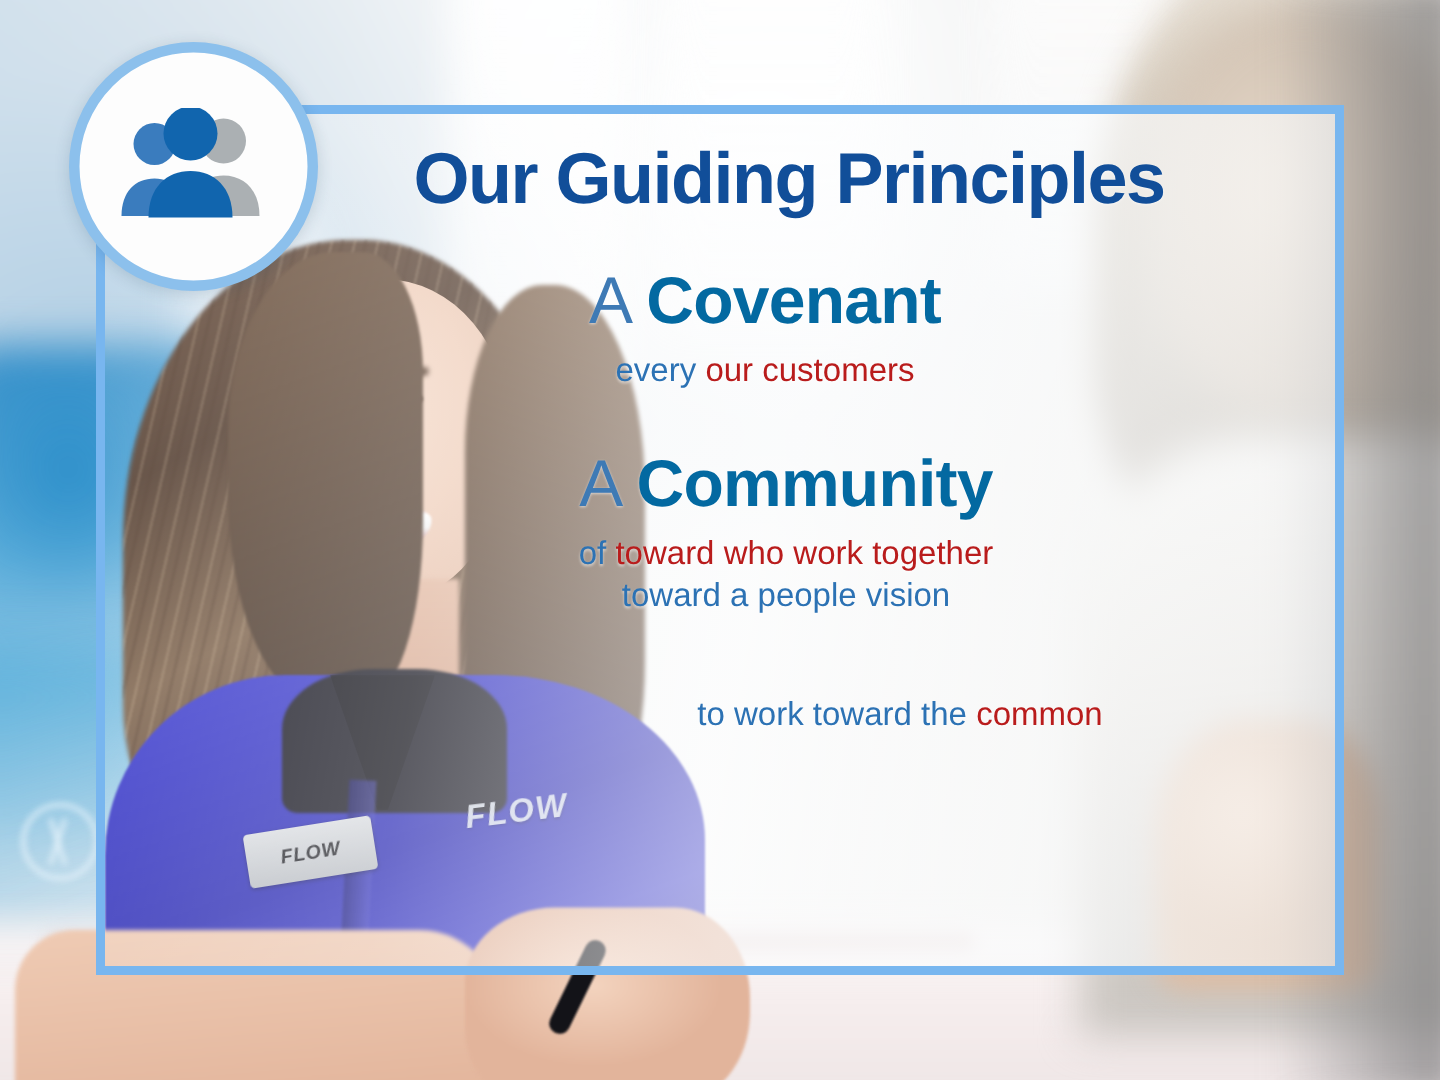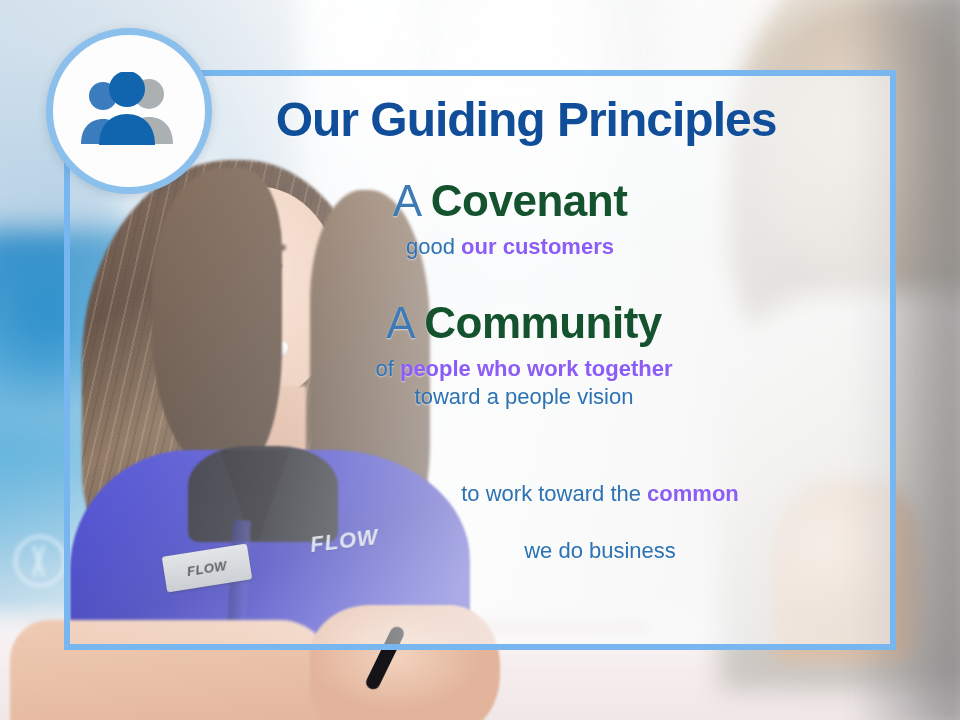--- a/index.html
+++ b/index.html
@@ -320,37 +320,37 @@
     line-height: 1.06;
     letter-spacing: -0.5px;
     text-shadow: 0 1px 2px rgba(255,255,255,0.6);
   }
   .headline .art {
     font-weight: 400;
     color: #3E7AB5;
   }
   .headline .word {
     font-weight: 700;
-    color: #14532d;
+    color: #0369a1;
     margin-top: 32px;
   }
   .sub {
     font-size: 22px;
     line-height: 1.3;
     color: #2C72B4;
     font-weight: 400;
     margin-top: 8px;
     text-shadow: 0 1px 2px rgba(255,255,255,0.6);
   }
-  .sub b { font-weight: 700; color: #8b5cf6; }
+  .sub b { font-weight: 400; color: #b91c1c; }
 
   .blk-1 { top: 108px; text-align: center; padding-left: 60px; box-sizing:border-box;}
   .blk-2 { top: 230px; text-align: center; padding-left: 88px; box-sizing:border-box;}
   .blk-3 { top: 390px; text-align: center; padding-left: 240px; box-sizing:border-box;}
-  .blk-3 .sub { margin-top: 20px; }
+  .blk-3 .sub { margin-top: 2px; }
 </style>
 </head>
 <body>
 
 <div id="stage">
 
   <div class="photo-layer">
     <div class="bg-base"></div>
     <div class="win win-1"></div>
     <div class="win win-2"></div>
@@ -423,37 +423,36 @@
   <div class="content">
 
     <div class="title">Our Guiding Principles</div>
 
     <div class="block blk-1">
       <div class="headline">
         <span class="art">A</span>
         <span class="word">Covenant</span>
       </div>
       <div class="sub">
-        <span>good </span><b>our customers</b>
+        <span>every </span><b>our customers</b>
       </div>
     </div>
 
     <div class="block blk-2">
       <div class="headline">
         <span class="art">A</span>
         <span class="word">Community</span>
       </div>
       <div class="sub">
-        <span><span>of </span><b>people who work together</b></span><br>
+        <span><span>of </span><b>toward who work together</b></span><br>
         <span>toward a people vision</span>
       </div>
     </div>
 
     <div class="block blk-3">
       <div class="sub">
         <span><span>to work toward the </span><b>common</b></span><br>
         <br>
-        <span>we do business</span>
       </div>
     </div>
 
   </div>
 </div>
 
 </body></html>

